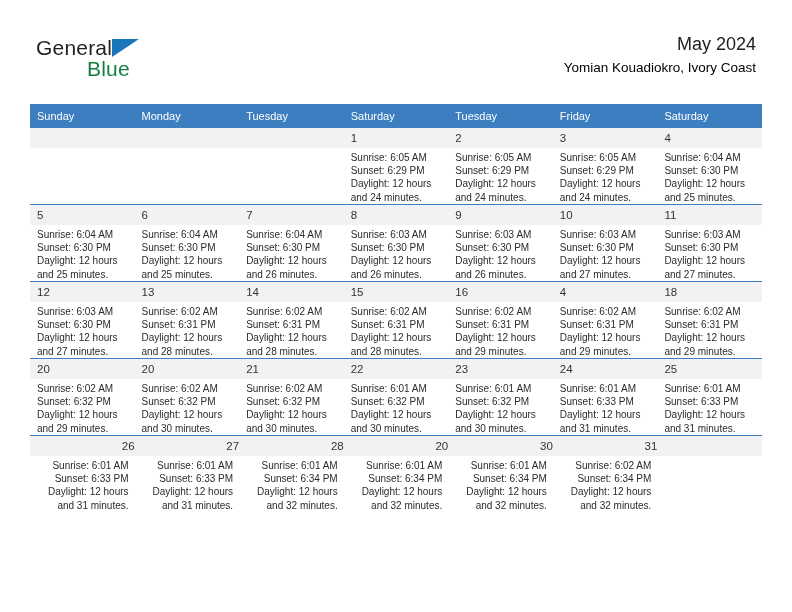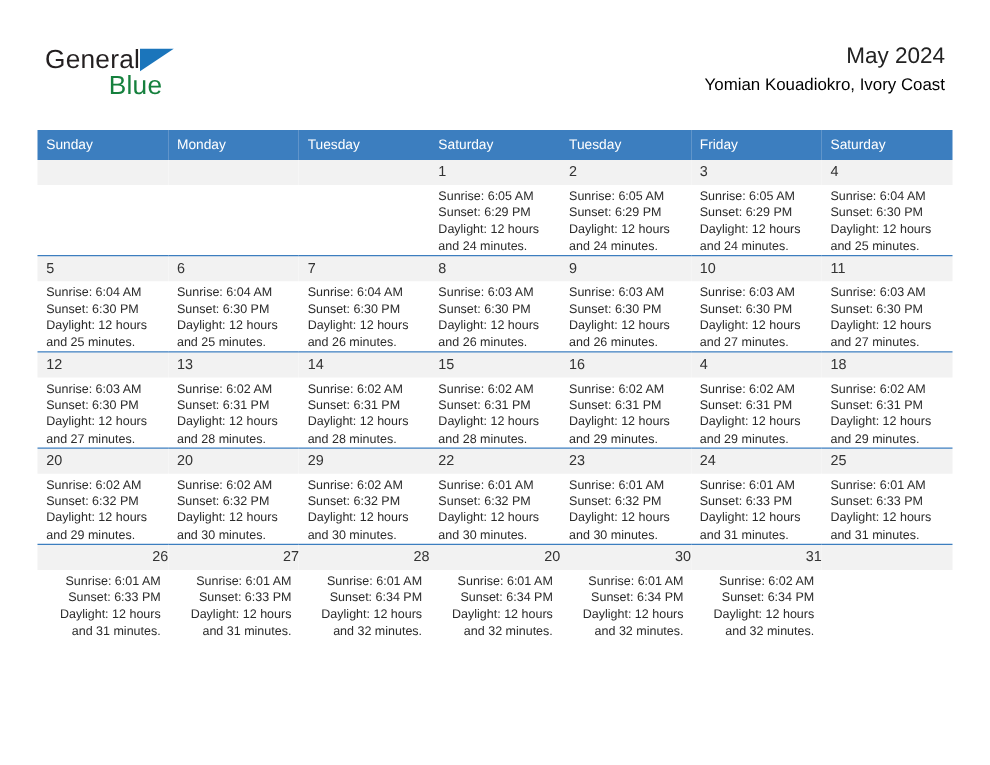--- a/index.html
+++ b/index.html
@@ -361,21 +361,21 @@
           <td>
             <span class="daynum">20</span>
             <div class="info">
               <div>Sunrise: 6:02 AM</div>
               <div>Sunset: 6:32 PM</div>
               <div>Daylight: 12 hours</div>
               <div>and 30 minutes.</div>
             </div>
           </td>
           <td>
-            <span class="daynum">29</span>
+            <span class="daynum">21</span>
             <div class="info">
               <div>Sunrise: 6:02 AM</div>
               <div>Sunset: 6:32 PM</div>
               <div>Daylight: 12 hours</div>
               <div>and 30 minutes.</div>
             </div>
           </td>
           <td>
             <span class="daynum">22</span>
             <div class="info">

